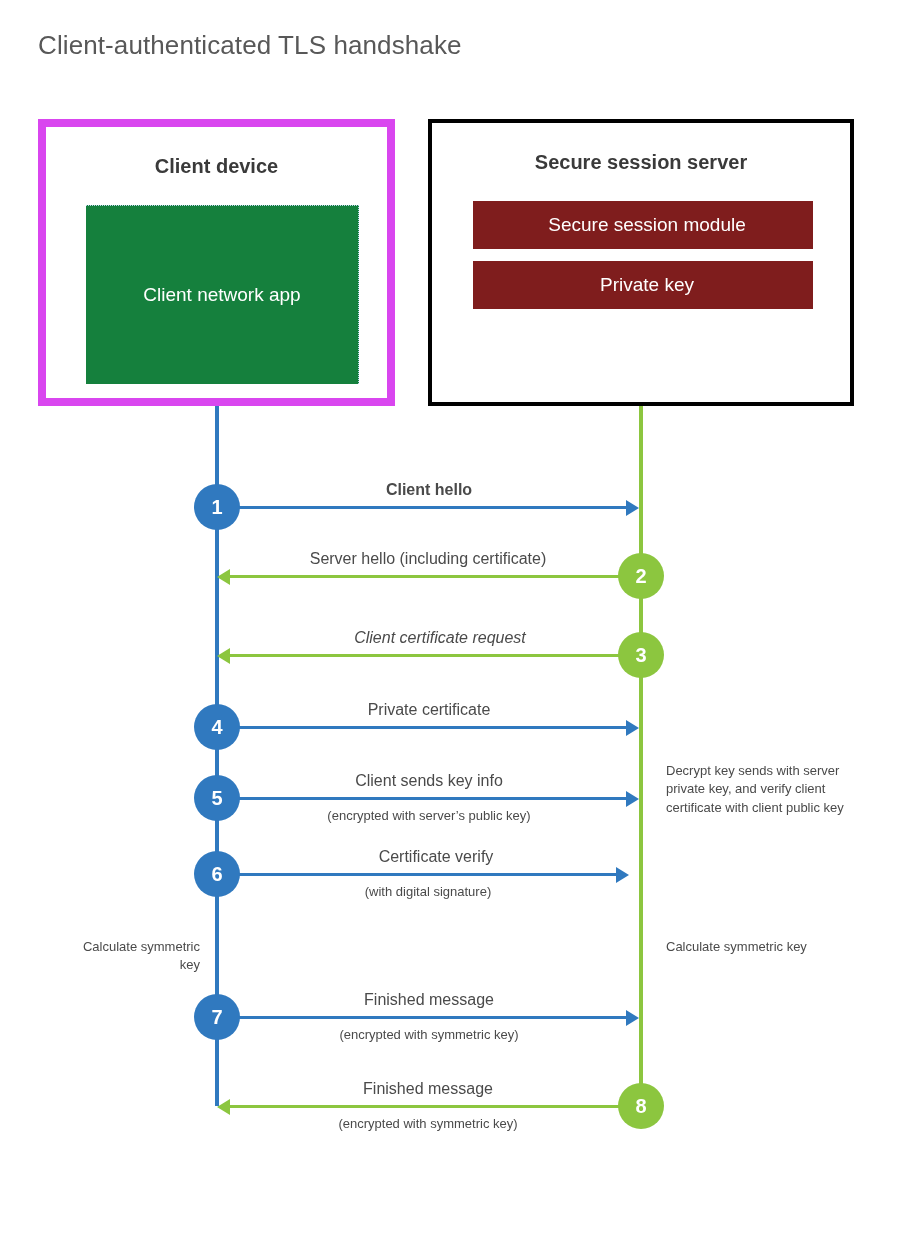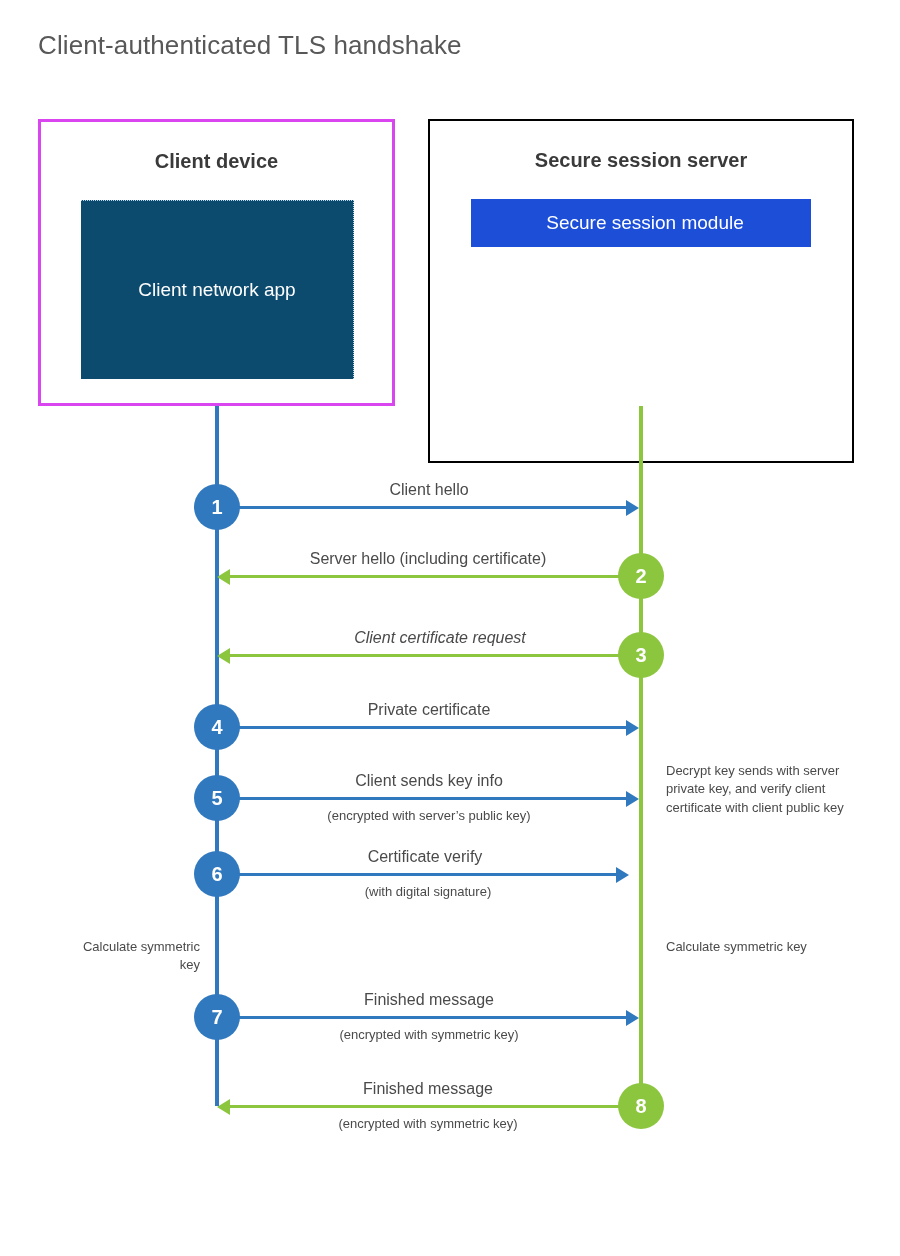--- a/index.html
+++ b/index.html
@@ -32,48 +32,48 @@
   .party-box {
     position: absolute;
     background: #ffffff;
     box-sizing: border-box;
   }
   .party-box.client {
     left: 38px;
     top: 119px;
     width: 357px;
     height: 287px;
-    border: 3px solid #d946ef;
+    border: 8px solid #d946ef;
   }
   .party-box.server {
     left: 428px;
     top: 119px;
     width: 426px;
-    height: 344px;
-    border: 2px solid #000000;
+    height: 287px;
+    border: 4px solid #000000;
   }
   .party-title {
     position: absolute;
     left: 0;
     right: 0;
     top: 28px;
     text-align: center;
     font-size: 20px;
     font-weight: bold;
     color: #3a3a3a;
   }
 
   
   .client-app {
     position: absolute;
     left: 40px;
     top: 78px;
     width: 273px;
     height: 179px;
-    background: #0c4a6e;
+    background: #15803d;
     border-top: 1px dotted #bcd6ee;
     border-right: 1px dotted #bcd6ee;
     box-sizing: border-box;
     display: flex;
     align-items: center;
     justify-content: center;
     text-align: center;
     color: #ffffff;
     font-size: 19px;
     line-height: 1.35;
@@ -82,21 +82,21 @@
 
   
   .server-bars {
     position: absolute;
     left: 41px;
     top: 78px;
     width: 340px;
   }
   .server-bar {
     height: 48px;
-    background: #1d4ed8;
+    background: #7f1d1d;
     margin-bottom: 12px;
     display: flex;
     align-items: center;
     justify-content: center;
     color: #ffffff;
     font-size: 19px;
     padding-left: 8px;
   }
   .server-bar:last-child { margin-bottom: 0; }
 
@@ -196,30 +196,31 @@
 
 <div class="party-box client">
   <div class="party-title">Client device</div>
   <div class="client-app">Client network app</div>
 </div>
 
 <div class="party-box server">
   <div class="party-title">Secure session server</div>
   <div class="server-bars">
     <div class="server-bar">Secure session module</div>
+    <div class="server-bar">Private key</div>
   </div>
 </div>
 
 <div class="lifeline client"></div>
 <div class="lifeline server"></div>
 
 <div class="msg blue ltr" style="left:219px; top:507px; width:420px;">
   <div class="line" style="left:0; width:407px;"></div>
   <div class="head" style="left:407px;"></div>
-  <div class="label" style="left:0; width:420px;">Client hello</div>
+  <div class="label" style="left:0; width:420px;font-weight:bold;">Client hello</div>
 </div>
 <div class="badge blue" style="left:194px; top:484px;">1</div>
 
 <div class="msg green rtl" style="left:217px; top:576px; width:422px;">
   <div class="line" style="left:13px; width:409px;"></div>
   <div class="head" style="left:0;"></div>
   <div class="label" style="left:0; width:422px;">Server hello (including certificate)</div>
 </div>
 <div class="badge green" style="left:618px; top:553px;">2</div>
 
@@ -241,21 +242,21 @@
   <div class="line" style="left:0; width:407px;"></div>
   <div class="head" style="left:407px;"></div>
   <div class="label" style="left:0; width:420px;">Client sends key info</div>
   <div class="sublabel" style="left:0; width:420px;">(encrypted with server’s public key)</div>
 </div>
 <div class="badge blue" style="left:194px; top:775px;">5</div>
 
 <div class="msg blue ltr" style="left:219px; top:874px; width:420px;">
   <div class="line" style="left:0; width:397px;"></div>
   <div class="head" style="left:397px;"></div>
-  <div class="label" style="left:1px; width:410px;margin-top:28px;">Certificate verify</div>
+  <div class="label" style="left:12px; width:410px;margin-top:28px;">Certificate verify</div>
   <div class="sublabel" style="left:4px; width:410px;">(with digital signature)</div>
 </div>
 <div class="badge blue" style="left:194px; top:851px;">6</div>
 
 <div class="msg blue ltr" style="left:219px; top:1017px; width:420px;">
   <div class="line" style="left:0; width:407px;"></div>
   <div class="head" style="left:407px;"></div>
   <div class="label" style="left:0; width:420px;">Finished message</div>
   <div class="sublabel" style="left:0; width:420px;">(encrypted with symmetric key)</div>
 </div>

